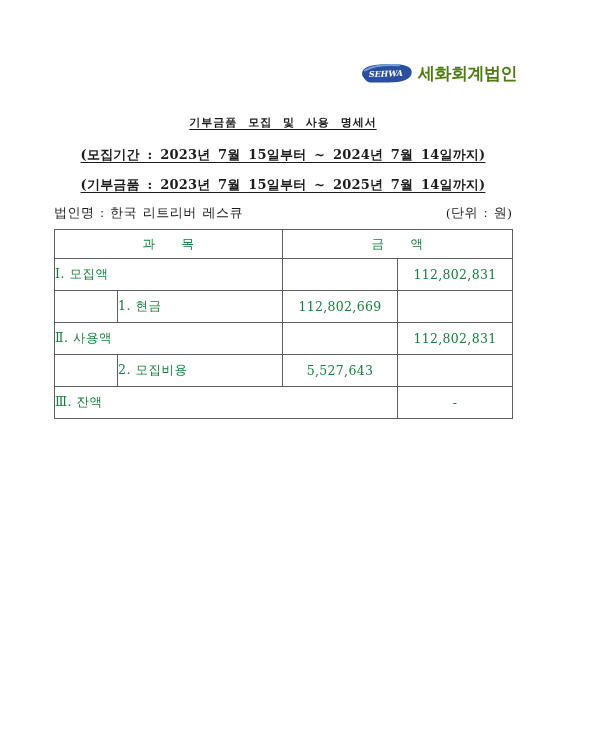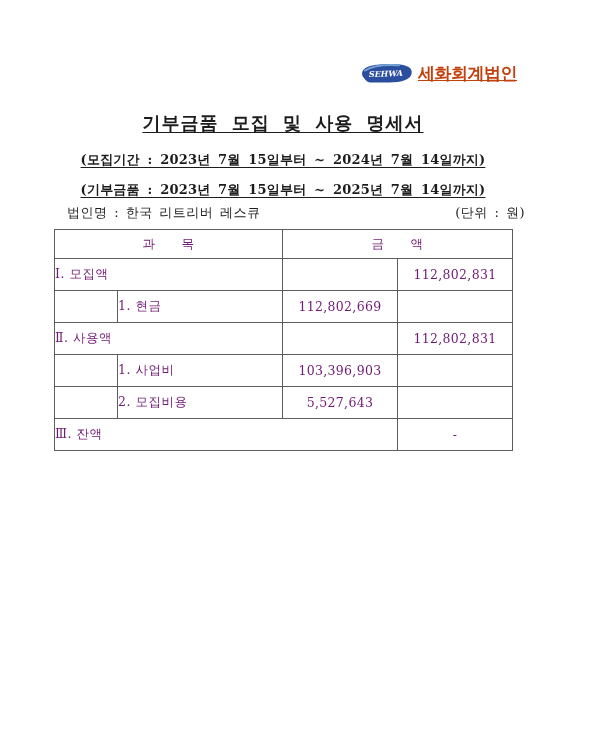--- a/index.html
+++ b/index.html
@@ -35,21 +35,21 @@
   
   .head {
     position: absolute;
     top: 111px;
     left: 54px;
     width: 458px;
     text-align: center;
   }
   .doc-title {
     display: inline-block;
-    font-size: 18px;
+    font-size: 11px;
     font-weight: bold;
     letter-spacing: 1px;
     word-spacing: 6px;
     text-decoration: underline;
     text-underline-offset: 3px;
     margin-bottom: 4px;
     white-space: nowrap;
   }
   .period-line {
     font-size: 13px;
@@ -63,41 +63,42 @@
   }
   .period-line span {
     text-decoration: underline;
     text-underline-offset: 3px;
   }
 
   
   .meta-row {
     position: absolute;
     top: 204px;
-    left: 67px;
+    left: 54px;
     width: 458px;
     display: flex;
     justify-content: space-between;
     align-items: flex-end;
     font-size: 13px;
     letter-spacing: 0.5px;
     word-spacing: 2px;
     white-space: nowrap;
+    font-family: Liberation Serif, serif;
   }
 
   
   .stmt {
     position: absolute;
     top: 229px;
     left: 54px;
     width: 458px;
     border-collapse: collapse;
     table-layout: fixed;
     font-size: 12.5px;
-    color: #701a75;
+    color: #15803d;
   }
   .stmt th, .stmt td {
     border: 1px solid #5e5e5e;
     font-weight: normal;
     padding: 0;
     overflow: hidden;
     white-space: nowrap;
   }
   .stmt { border: 1px solid #494949; }
   .stmt th { height: 28px; text-align: center; letter-spacing: 0.5px; }
@@ -109,21 +110,21 @@
 <body>
 
 <div class="page">
 
   <div class="logo-row">
     <svg class="logo-mark" width="54" height="21" viewBox="0 0 54 21">
       <path d="M5,15 C1,11 3,5 11,3 C22,0.5 38,0.5 46,2.5 C51.5,4 53.5,7 52.5,11 C51.5,16 43,19.5 30,19.5 L13,19.5 C8,19.5 7,17.5 5,15 Z" fill="#2b4f9e"></path>
       <path d="M6,7.5 C13,3 26,1.5 40,2.3" fill="none" stroke-width="2" stroke-linecap="round" stroke="#74a3d4"></path>
       <text x="27" y="13.5" font-size="8" font-style="italic" font-weight="bold" fill="#ffffff" text-anchor="middle" font-family="DejaVu Serif, serif" transform="rotate(-2 27 13)">SEHWA</text>
     </svg>
-    <span class="company-name" style="color: #c2410c; text-decoration: underline;">세화회계법인</span>
+    <span class="company-name" style="color: #4d7c0f;">세화회계법인</span>
   </div>
 
   <div class="head">
     <div>
       <span class="doc-title">기부금품 모집 및 사용 명세서</span>
     </div>
     <div class="period-line">
       <span>(모집기간 : 2023년 7월 15일부터 ~ 2024년 7월 14일까지)</span>
     </div>
     <div class="period-line">
@@ -161,26 +162,20 @@
         <td class="cell-amount">112,802,669</td>
         <td class="cell-amount"></td>
       </tr>
       <tr>
         <td colspan="2" class="cell-label">Ⅱ. 사용액</td>
         <td class="cell-amount"></td>
         <td class="cell-amount">112,802,831</td>
       </tr>
       <tr>
         <td></td>
-        <td class="cell-label">1. 사업비</td>
-        <td class="cell-amount">103,396,903</td>
-        <td class="cell-amount"></td>
-      </tr>
-      <tr>
-        <td></td>
         <td class="cell-label">2. 모집비용</td>
         <td class="cell-amount">5,527,643</td>
         <td class="cell-amount"></td>
       </tr>
       <tr>
         <td colspan="3" class="cell-label">Ⅲ. 잔액</td>
         <td class="cell-amount">-</td>
       </tr>
     </tbody>
   </table>

